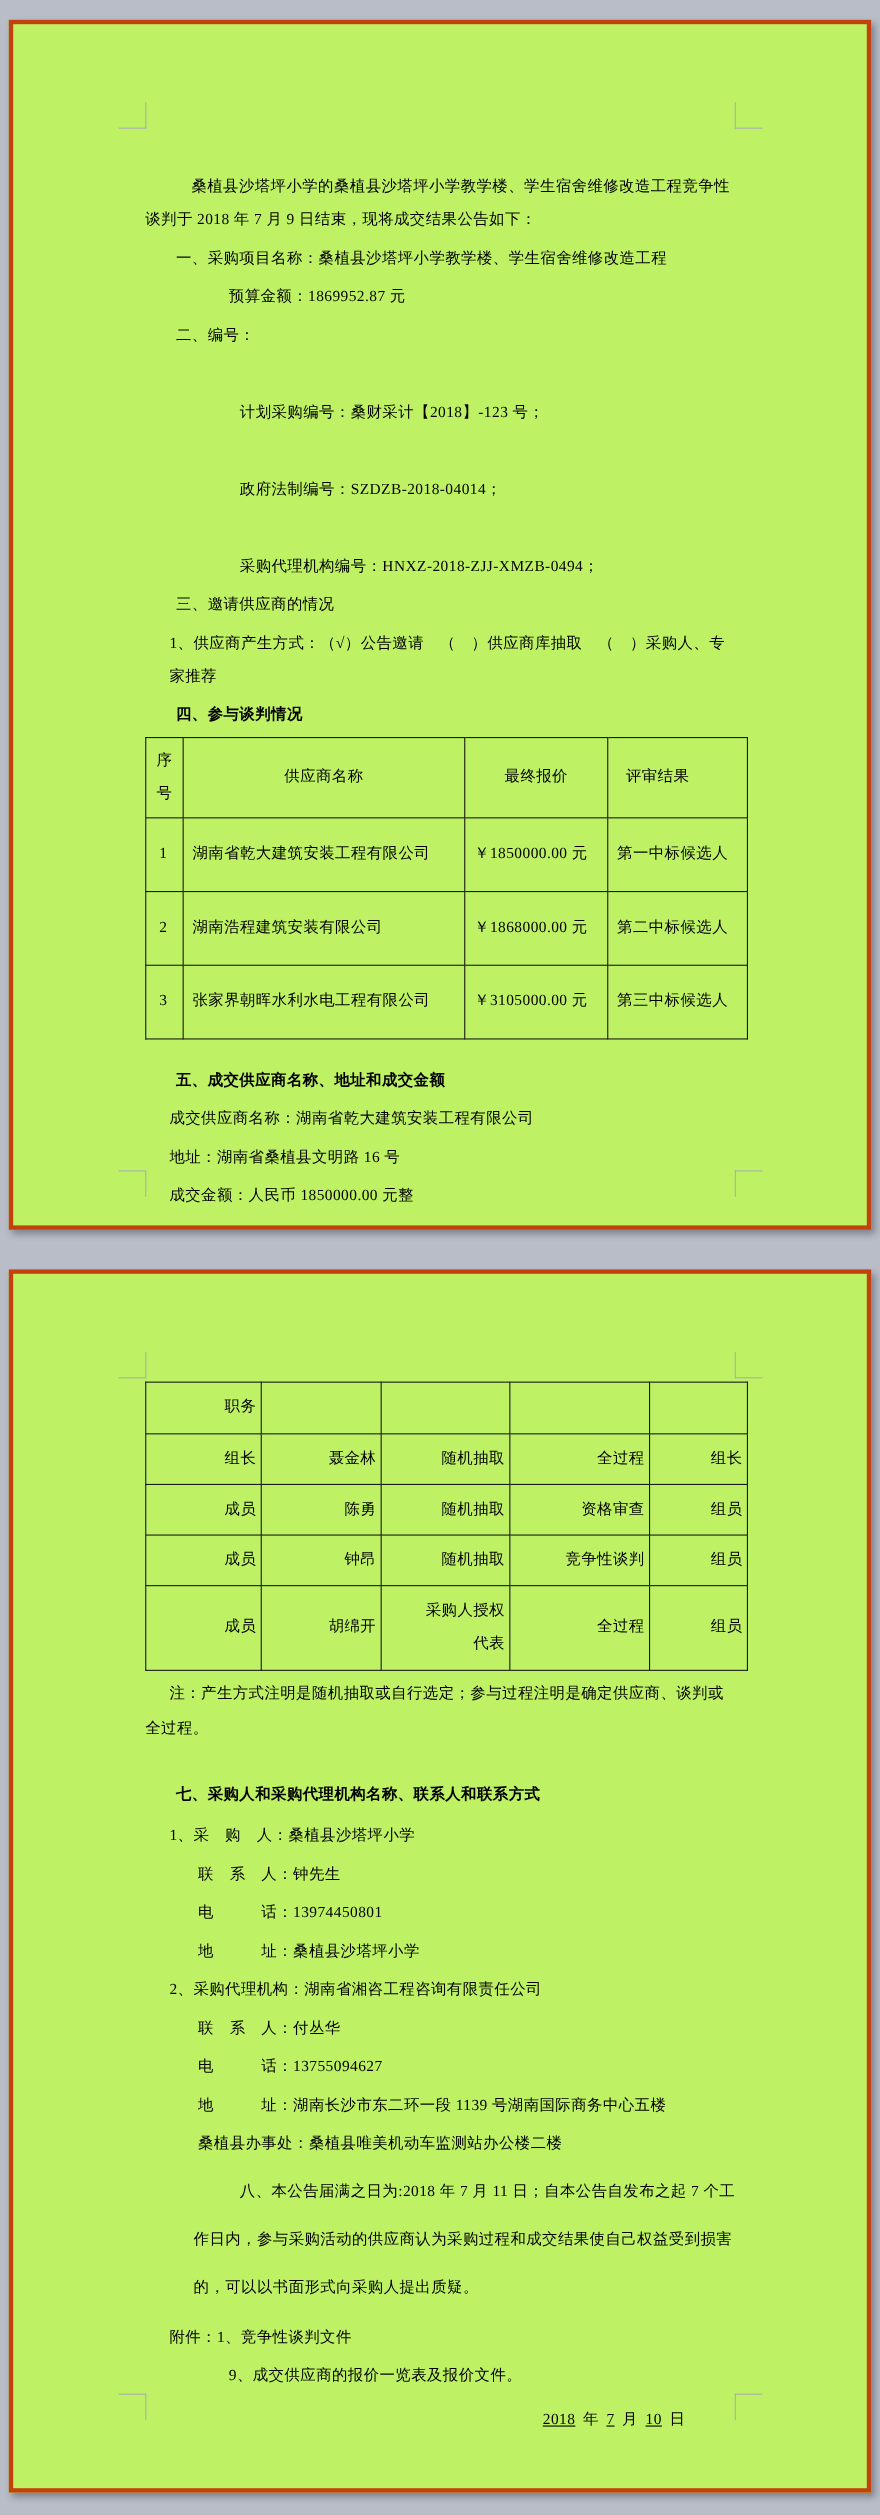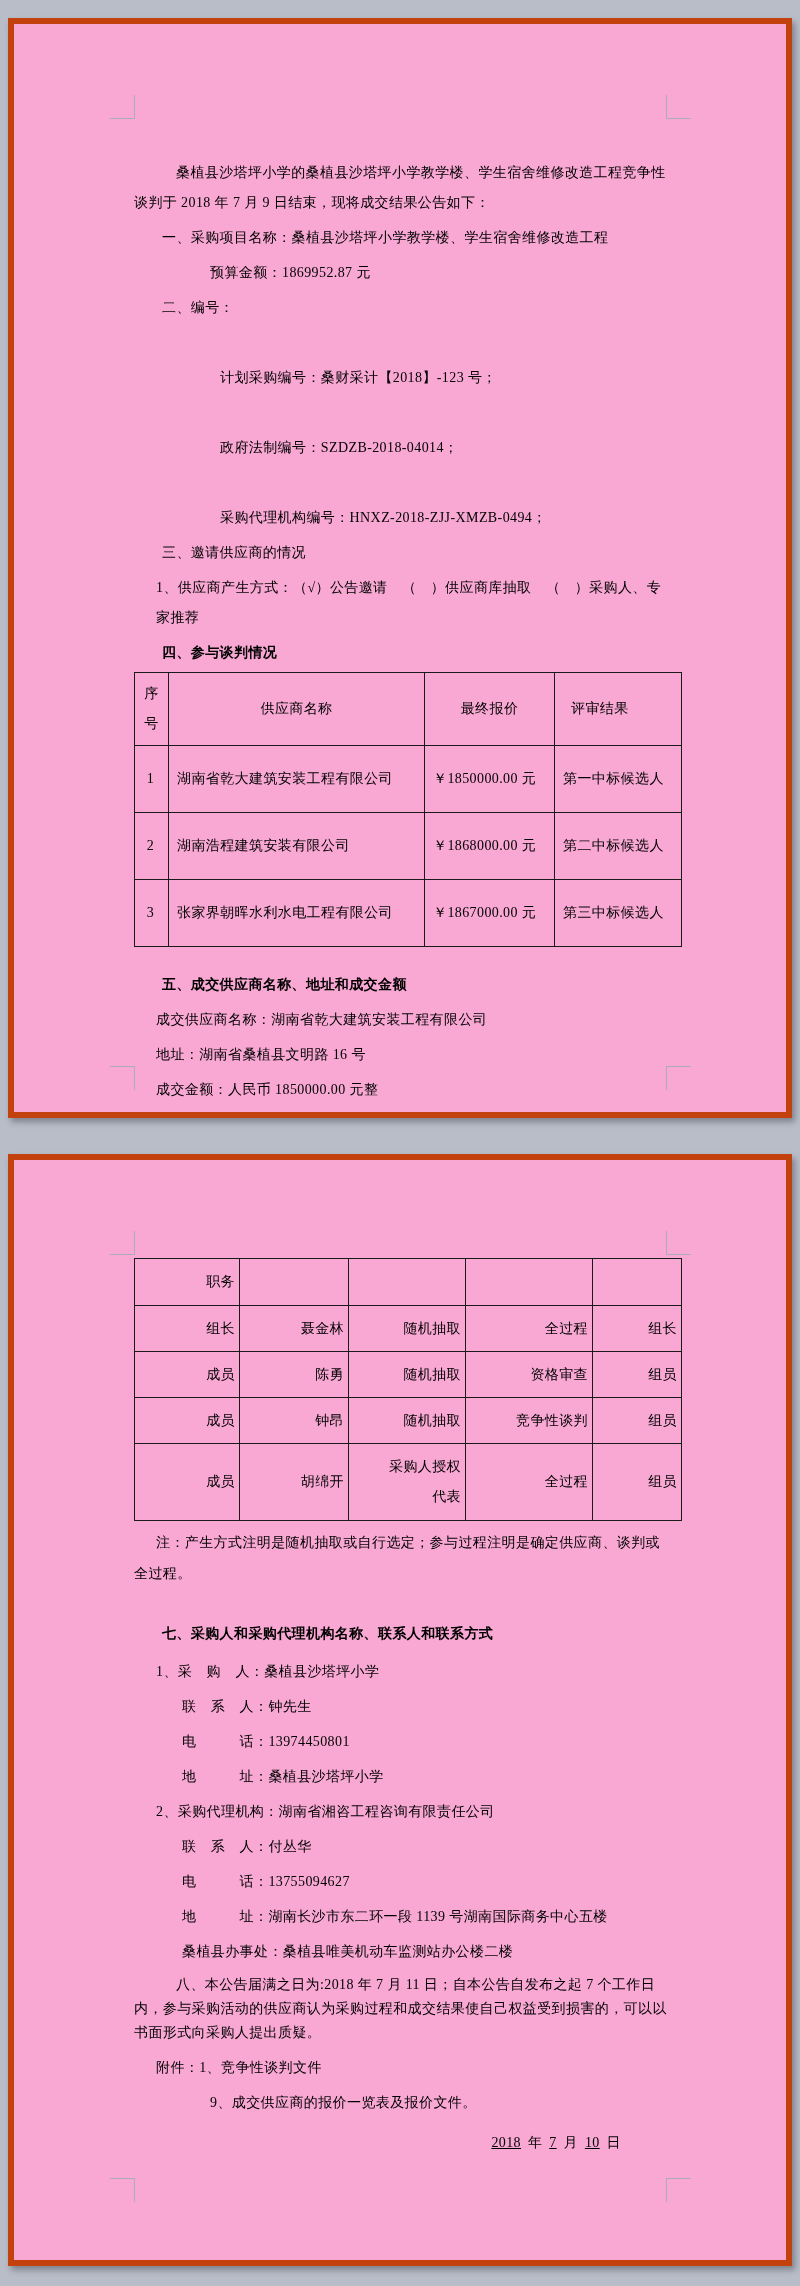--- a/index.html
+++ b/index.html
@@ -7,43 +7,43 @@
     width:800px; height:2286px;
     background:#b8bdc7;
     font-family:"Liberation Serif","DejaVu Serif",serif;
     color:#000;
     overflow:hidden;
   }
   .page {
     position:relative;
     width:784px; height:1100px;
     margin:18px auto 0 auto;
-    background:#f9a8d4;
-    border:6px solid #c2410c;
+    background:#bef264;
+    border:4px solid #c2410c;
     box-shadow:3px 4px 6px rgba(55,60,72,0.45);
     box-sizing:border-box;
     overflow:hidden;
   }
   .page.second { margin-top:36px; height:1112px; }
   .content {
     position:relative;
     padding:94px 119px 0 120px;
     font-size:14px;
     line-height:30px;
     letter-spacing:0.4px;
   }
   .line { margin:5px 0 0 0; }
   .intro { margin-top:40px; text-indent:42px; }
   .sec-head { padding-left:28px; }
   .bold { font-weight:bold; }
   .ind-budget { padding-left:76px; }
   .ind-no { padding-left:86px;margin-top:40px; }
   .ind-sub { padding-left:22px; }
   .ind-contact { padding-left:48px; }
-  .para8 { margin-top:6px; text-indent:42px; line-height:24px; }
+  .para8 { margin-top:6px; text-indent:42px; line-height:44px;margin-left:44px; }
   .note-para { margin-top:6px; text-indent:22px; line-height:31px; }
   .attach2 { padding-left:76px; }
   table { border-collapse:collapse; table-layout:fixed; width:547px; }
   .bid-table { margin-top:4px; }
   .bid-table th, .bid-table td,
   .team-table th, .team-table td {
     border:1px solid #1a1a1a;
     font-size:14px;
     font-weight:normal;
     padding:2px 4px;
@@ -114,21 +114,21 @@
       </tr>
       <tr>
         <td class="c-idx">2</td>
         <td>湖南浩程建筑安装有限公司</td>
         <td>￥1868000.00 元</td>
         <td>第二中标候选人</td>
       </tr>
       <tr>
         <td class="c-idx">3</td>
         <td>张家界朝晖水利水电工程有限公司</td>
-        <td>￥1867000.00 元</td>
+        <td>￥3105000.00 元</td>
         <td>第三中标候选人</td>
       </tr>
     </tbody>
       </table>
 
     <p class="line sec-head bold" style="margin-top:23px">五、成交供应商名称、地址和成交金额</p>
     <p class="line ind-sub">成交供应商名称：湖南省乾大建筑安装工程有限公司</p>
     <p class="line ind-sub">地址：湖南省桑植县文明路 16 号</p>
     <p class="line ind-sub">成交金额：人民币 1850000.00 元整</p>
     <p class="line sec-head bold" style="margin-top:22px">六、谈判小组成员名单</p>

